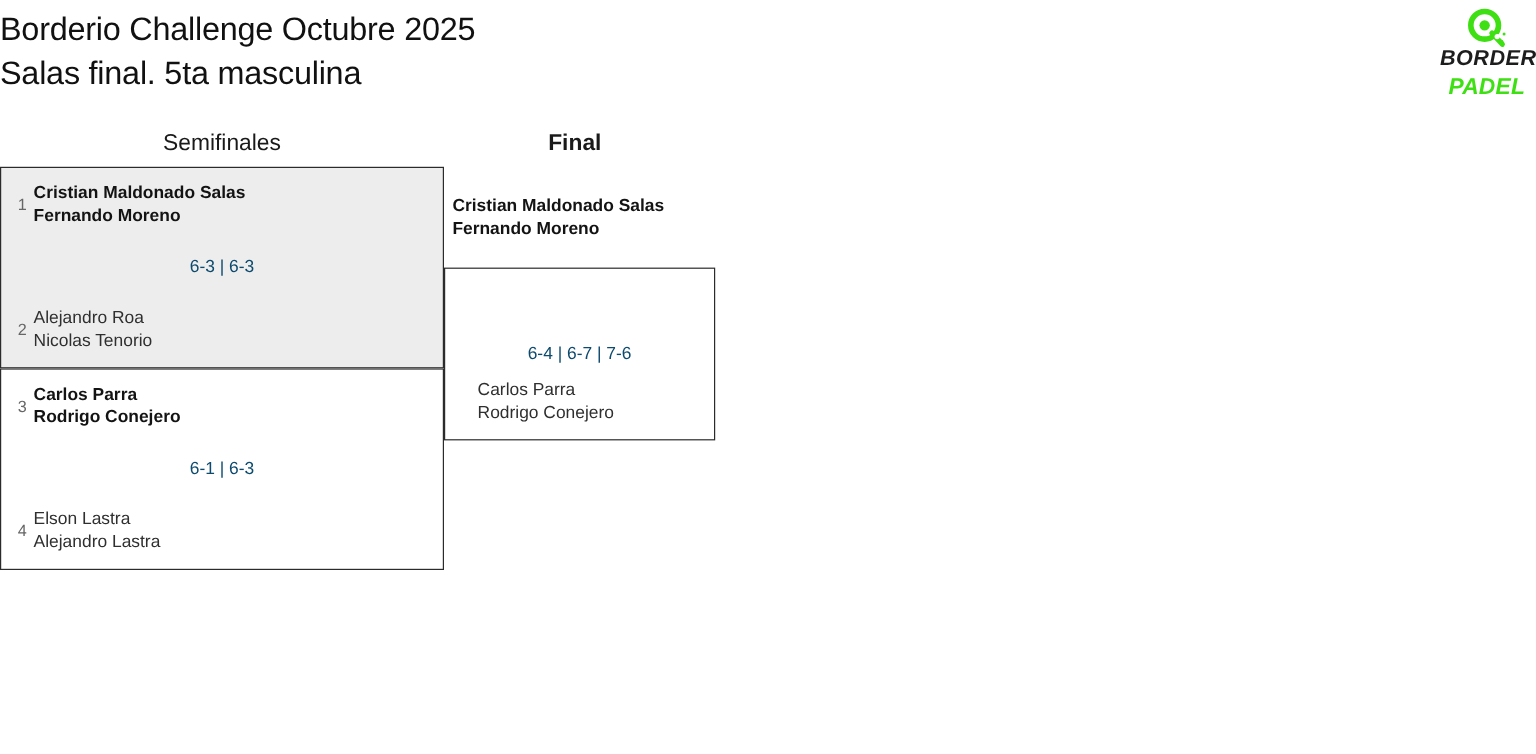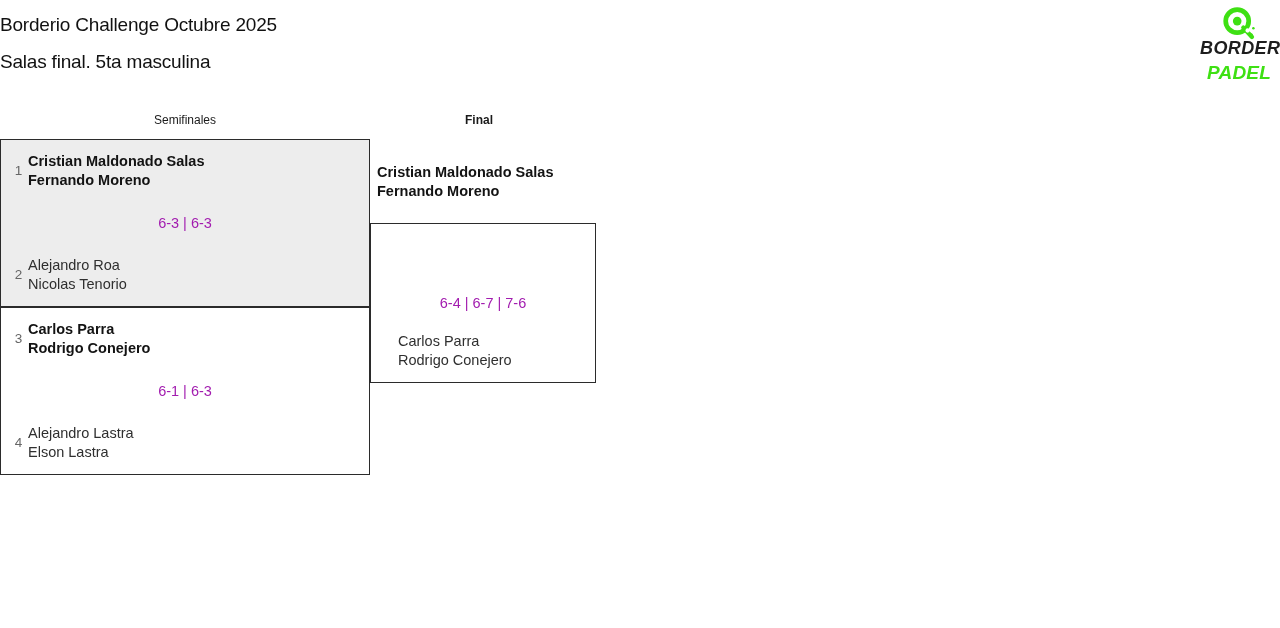--- a/index.html
+++ b/index.html
@@ -18,21 +18,21 @@
   }
 
   
   #header-title {
     position: absolute;
     left: 0px;
     top: 6px;
     width: 900px;
   }
   .title-line {
-    font-size: 19px;
+    font-size: 27px;
     line-height: 37px;
     font-weight: 400;
     color: #111111;
     letter-spacing: -0.2px;
     white-space: nowrap;
   }
 
   
   #brand-logo {
     position: absolute;
@@ -72,41 +72,41 @@
     line-height: 21px;
     font-weight: 700;
     font-style: italic;
     letter-spacing: 0.2px;
     color: #3ee013;
   }
 
   
   .round-header {
     position: absolute;
-    font-size: 12px;
+    font-size: 19px;
     line-height: 22px;
     font-weight: 400;
     color: #1a1a1a;
     text-align: center;
   }
   #round-header-0 { left: 0px;   top: 109px; width: 370px; }
   #round-header-1 { left: 366px; top: 109px; width: 226px; font-weight: bold; }
 
   
   .match-box {
     position: absolute;
     box-sizing: border-box;
     border: 1px solid #2b2b2b;
     background: #ffffff;
   }
   .match-box.is-highlighted { background: #ededed; }
 
   #match-sf-0 { left: 0px; top: 139px; width: 370px; height: 168px; }
   #match-sf-1 { left: 0px; top: 307px; width: 370px; height: 168px; }
-  #match-final-0 { left: 370px; top: 223px; width: 226px; height: 160px; }
+  #match-final-0 { left: 370px; top: 223px; width: 226px; height: 144px; }
 
   
   .competitor {
     position: absolute;
     left: 0;
     width: 100%;
     box-sizing: border-box;
     padding-left: 8px;
     display: flex;
     align-items: center;
@@ -141,21 +141,21 @@
 
   .score {
     position: absolute;
     left: 0;
     width: 100%;
     top: 50%;
     transform: translateY(-50%);
     text-align: center;
     font-size: 14.5px;
     line-height: 18px;
-    color: #a21caf;
+    color: #0c4a6e;
     white-space: nowrap;
   }
 
   
   #champion-label {
     position: absolute;
     left: 377px;
     top: 163px;
     width: 260px;
   }
@@ -214,22 +214,22 @@
     <span class="seed">3</span>
     <span class="team-names">
       <span class="team-line" style="display: block;">Carlos Parra</span>
       <span class="team-line" style="display: block;">Rodrigo Conejero</span>
     </span>
   </div>
   <div class="score">6-1 | 6-3</div>
   <div class="competitor bottom">
     <span class="seed">4</span>
     <span class="team-names">
+      <span class="team-line" style="display: block;">Elson Lastra</span>
       <span class="team-line" style="display: block;">Alejandro Lastra</span>
-      <span class="team-line" style="display: block;">Elson Lastra</span>
     </span>
   </div>
 </div>
 
 <div id="champion-label">
   <div class="team-line" style="display: block;">Cristian Maldonado Salas</div>
   <div class="team-line" style="display: block;">Fernando Moreno</div>
 </div>
 
 <div class="match-box" id="match-final-0">

